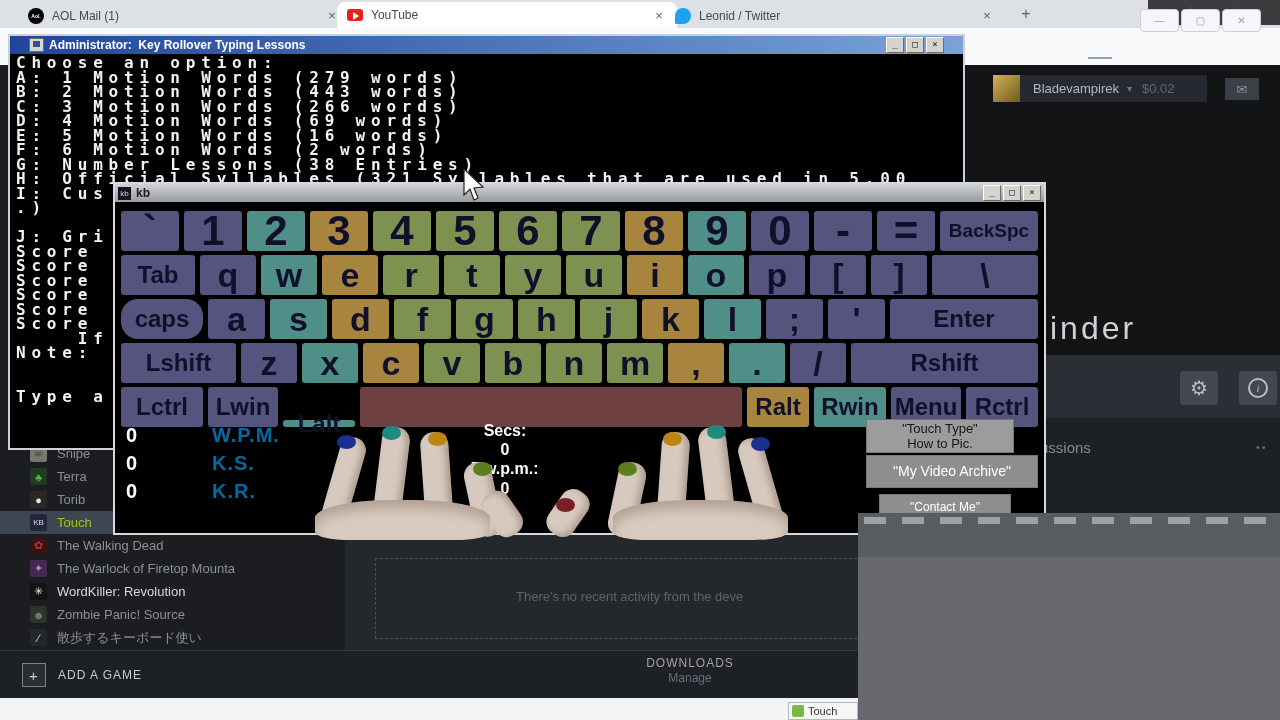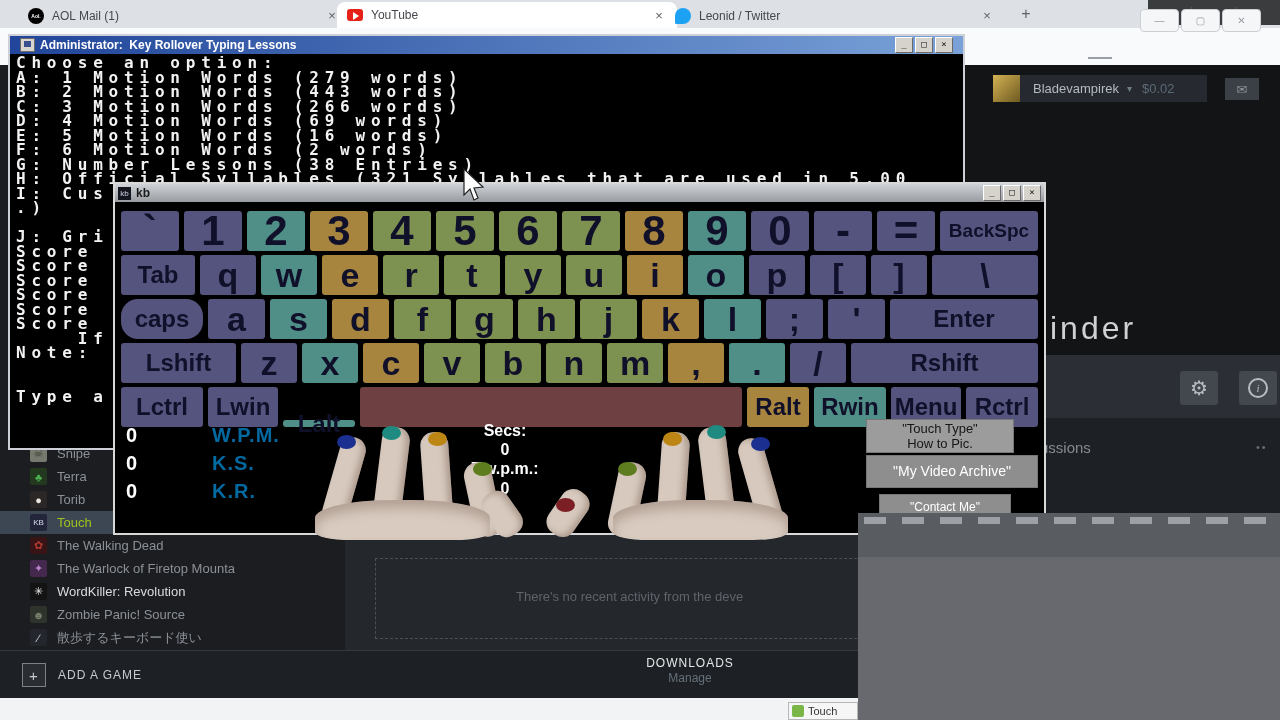--- a/index.html
+++ b/index.html
@@ -55,32 +55,32 @@
   .gitem{height:23px;display:flex;align-items:center;padding-left:30px;gap:10px;}
   .gitem.sel{background:#3d4754;}
   .gicon{width:17px;height:17px;flex:none;display:flex;align-items:center;justify-content:center;
          font-size:11px;border-radius:2px;overflow:hidden;}
   .glabel{font-size:13px;color:#8b9197;white-space:nowrap;}
   .footer{position:absolute;left:0;top:585px;width:1280px;height:48px;background:#1d2126;border-top:1px solid #323940;}
   .addgame{position:absolute;left:22px;top:12px;display:flex;align-items:center;gap:12px;color:#c6cbd1;
            font-size:12px;letter-spacing:1px;}
   .plusbox{width:22px;height:22px;border:1px solid #7d8288;display:flex;align-items:center;
            justify-content:center;color:#c6cbd1;font-size:15px;background:#2a2e33;}
-  .dl{position:absolute;left:600px;top:5px;width:180px;text-align:center;color:#e5e5e5;font-size:12px;letter-spacing:1px;}
+  .dl{position:absolute;left:600px;top:5px;width:180px;text-align:center;color:#a3a3a3;font-size:12px;letter-spacing:1px;}
   .dlm{position:absolute;left:600px;top:20px;width:180px;text-align:center;color:#667078;font-size:12px;}
   .whitestrip{position:absolute;left:0;top:698px;width:1280px;height:22px;background:#f2f3f4;z-index:4;}
   .droid{position:absolute;left:788px;top:702px;width:70px;height:18px;background:#f6f6f6;border:1px solid #b7b7b7;
          display:flex;align-items:center;gap:4px;padding-left:3px;z-index:4;box-sizing:border-box;}
   .droidicon{width:12px;height:12px;background:#7ab648;border-radius:2px;flex:none;}
   .droid span{font-size:11px;color:#333;}
   
   .conwin{position:absolute;left:8px;top:34px;width:957px;height:416px;background:#000;
           border:2px solid #cdd0d6;box-sizing:border-box;z-index:2;}
   .contitle{height:18px;background:linear-gradient(90deg,#20459a,#7aa2d8);display:flex;align-items:center;
-            padding:0 10px;gap:5px;}
+            padding:0 19px;gap:5px;}
   .conicon{width:13px;height:12px;background:#d9d6cf;border:1px solid #6a6a6a;flex:none;}
   .conicon i{display:block;width:7px;height:6px;background:#3a4f8e;margin:2px auto 0;}
   .contitle b{color:#fff;font-size:12px;font-weight:bold;white-space:pre;flex:1;overflow:hidden;}
   .winbtns{display:flex;gap:2px;}
   .wbtn{width:16px;height:14px;background:#d6d3cd;border:1px solid #fff;border-right-color:#6a6a6a;
         border-bottom-color:#6a6a6a;font-size:9px;line-height:12px;text-align:center;color:#111;
         font-family:"DejaVu Sans Mono",monospace;}
   .context{position:absolute;left:6px;top:20px;width:942px;height:388px;overflow:hidden;margin:0;
            color:#f2f2f2;font-family:"DejaVu Sans Mono",monospace;font-weight:bold;font-size:16px;
            letter-spacing:5.8px;line-height:14.5px;white-space:pre;}

